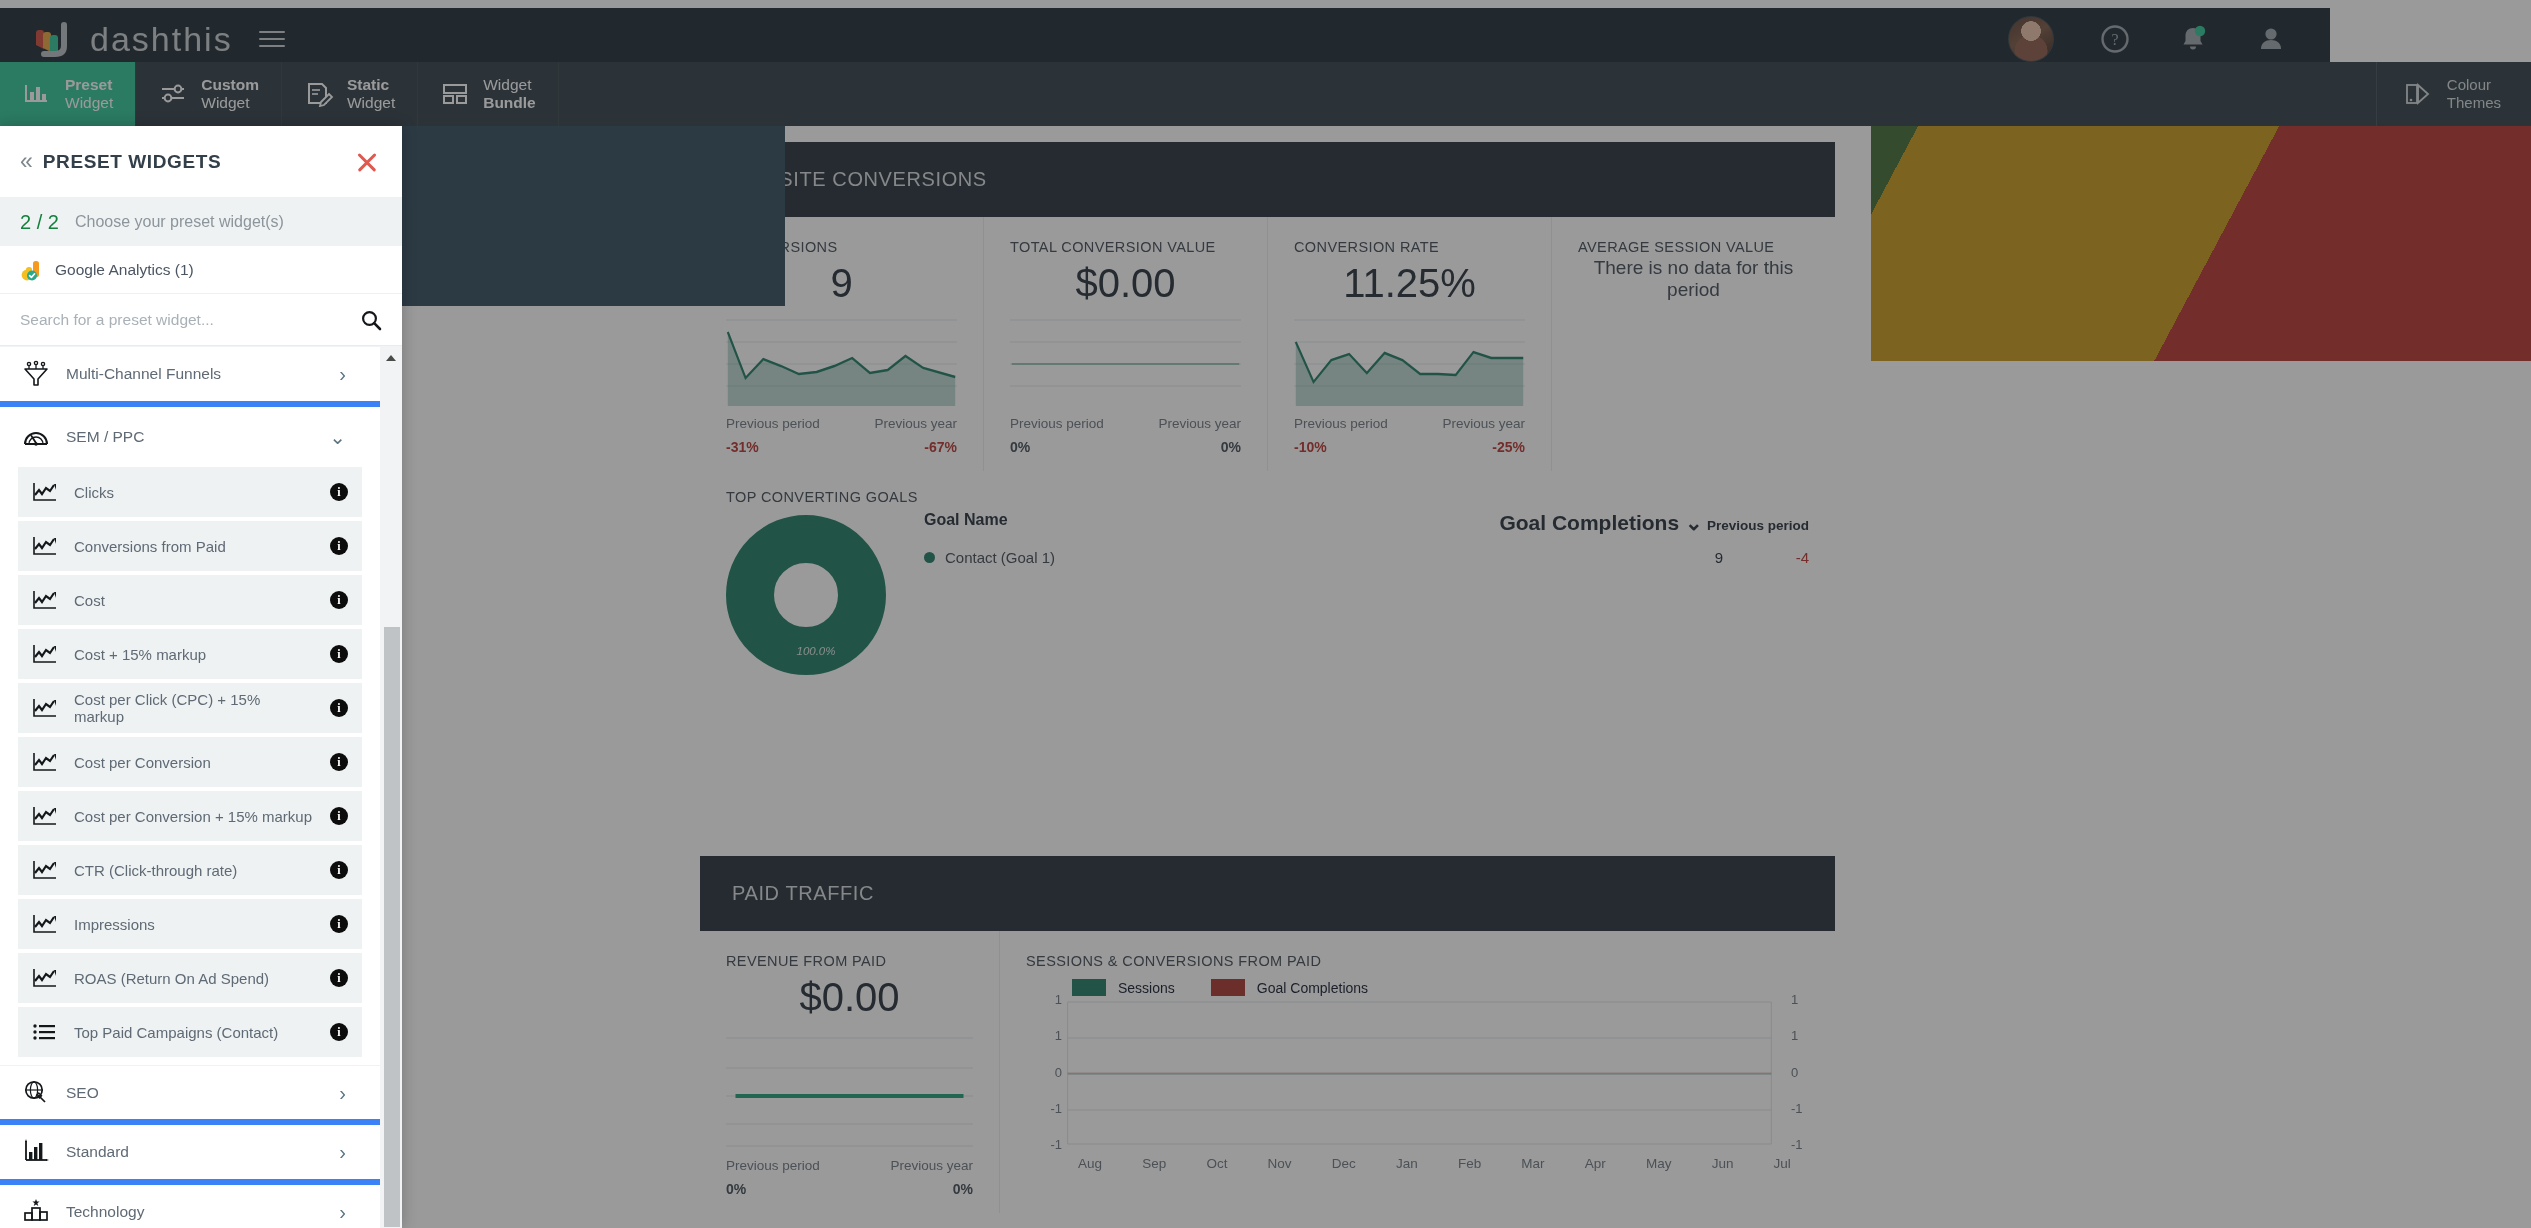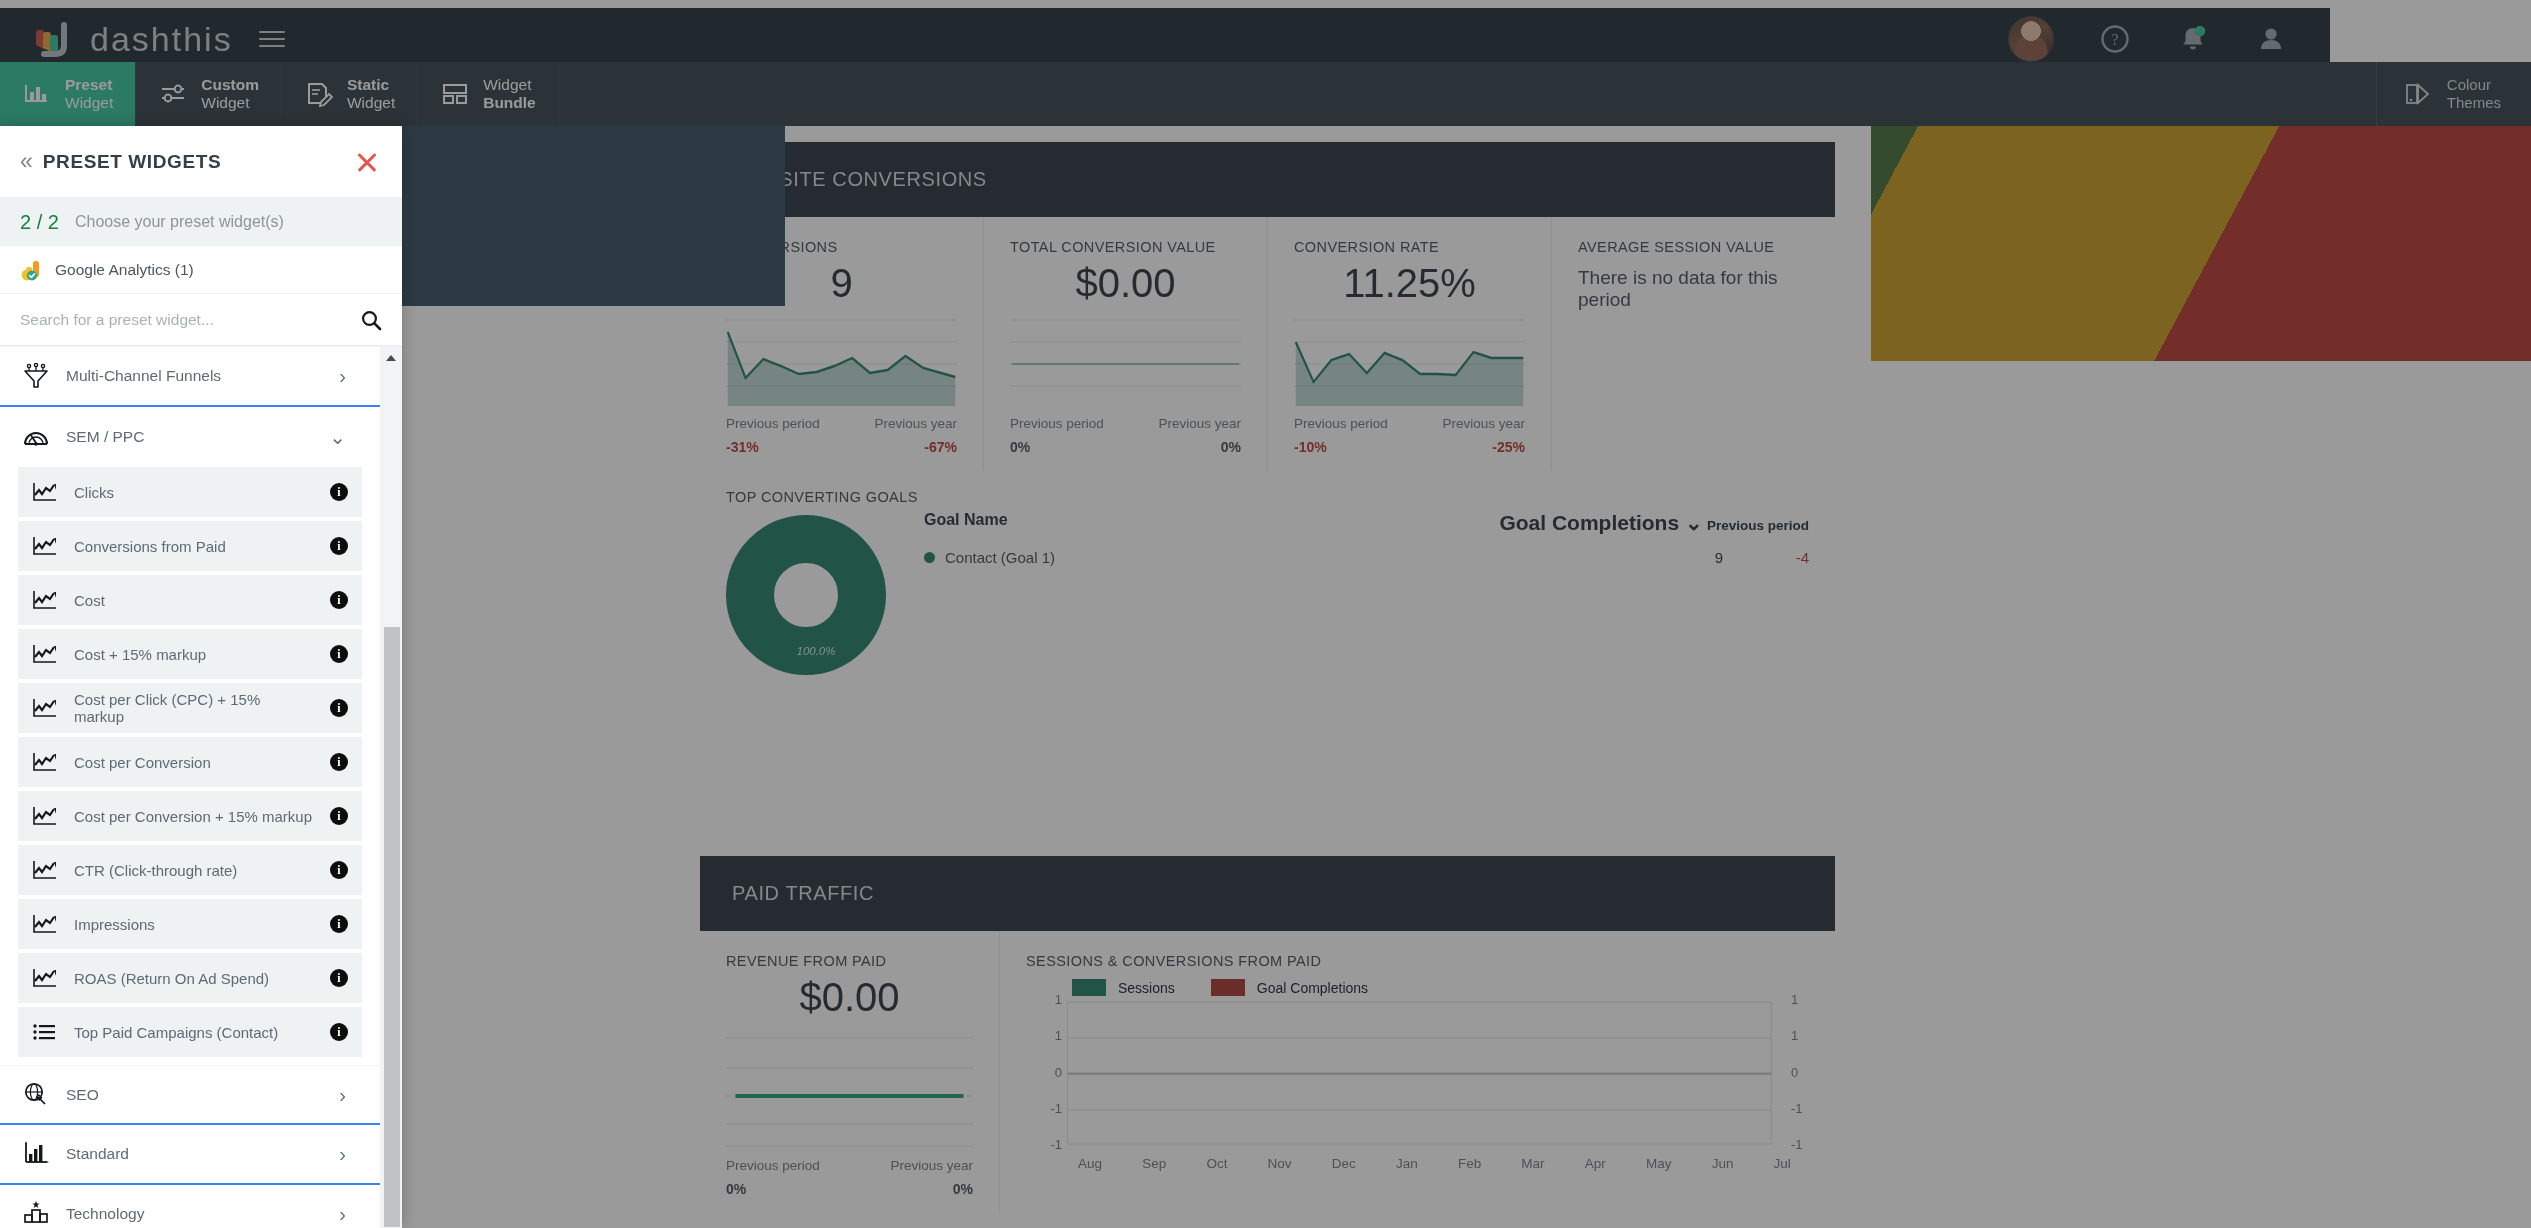--- a/index.html
+++ b/index.html
@@ -95,21 +95,21 @@
   .wc-body { background: #fff; }
 
   .kpi-row { display: flex; }
   .kpi {
     flex: 1 1 0; padding: 22px 26px 16px 26px;
     border-right: 1px solid #e9ecef; position: relative;
   }
   .kpi:last-child { border-right: none; }
   .kpi-title { font-size: 14.5px; color: #3f4a54; letter-spacing: .4px; }
   .kpi-value { font-size: 40px; font-weight: 300; color: #222e38; text-align: center; margin-top: 6px; }
-  .kpi-nodata { font-size: 19px; color: #3f4a54; margin-top: 12px; }
+  .kpi-nodata { font-size: 19px; color: #3f4a54; margin-top: 2px; text-align: center; }
   .kpi-spark { height: 92px; margin-top: 10px; position: relative; }
   .kpi-spark svg { display: block; width: 100%; height: 100%; }
   .kpi-foot { display: flex; justify-content: space-between; margin-top: 8px; }
   .kpi-foot .lbl { font-size: 13.5px; color: #6b767f; }
   .kpi-foot-vals { display: flex; justify-content: space-between; margin-top: 8px; }
   .kpi-foot-vals .v { font-size: 14px; font-weight: 700; }
   .neg { color: #b5342f; }
   .neu { color: #3f4a54; }
 
   
@@ -212,21 +212,21 @@
   .pp-track {
     position: absolute; right: 0; top: 20px; bottom: 0; width: 22px; background: #f1f3f4; z-index: 2;
   }
   .pp-thumb {
     position: absolute; right: 2px; top: 280px; width: 16px; height: 600px;
     background: #c0c3c5; z-index: 3; cursor: pointer;
   }
 
   .cat {
     height: 60px; display: flex; align-items: center; gap: 16px;
-    padding: 0 34px 0 22px; border-bottom: 2px solid #3b82f6; cursor: pointer;
+    padding: 0 34px 0 22px; border-bottom: 6px solid #3b82f6; cursor: pointer;
     background: #fff;
   }
   .cat-ic { width: 28px; height: 28px; flex: none; position: relative; }
   .cat-t { font-size: 15.5px; color: #5f6a75; }
   .chev { margin-left: auto; color: #5a7484; font-size: 20px; line-height: 1; font-weight: 300; }
 
   .wrow {
     height: 50px; margin: 0 18px 4px 18px; background: #eef2f3;
     display: flex; align-items: center; gap: 16px; padding: 0 14px 0 14px;
     cursor: pointer;

